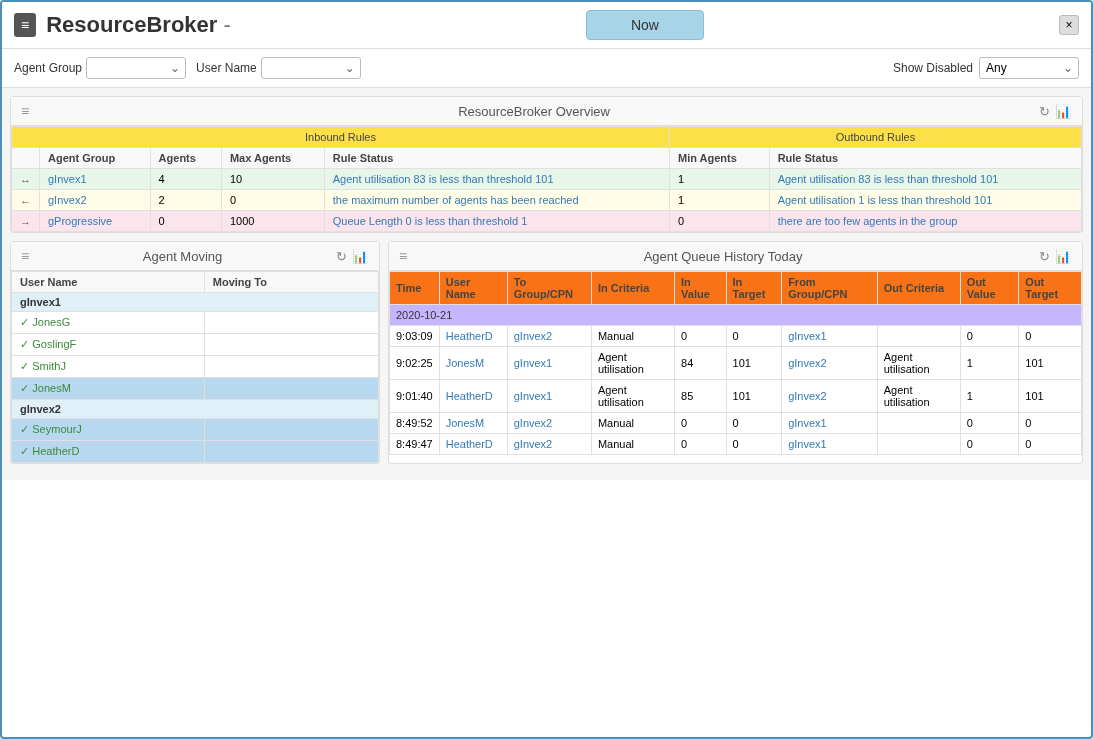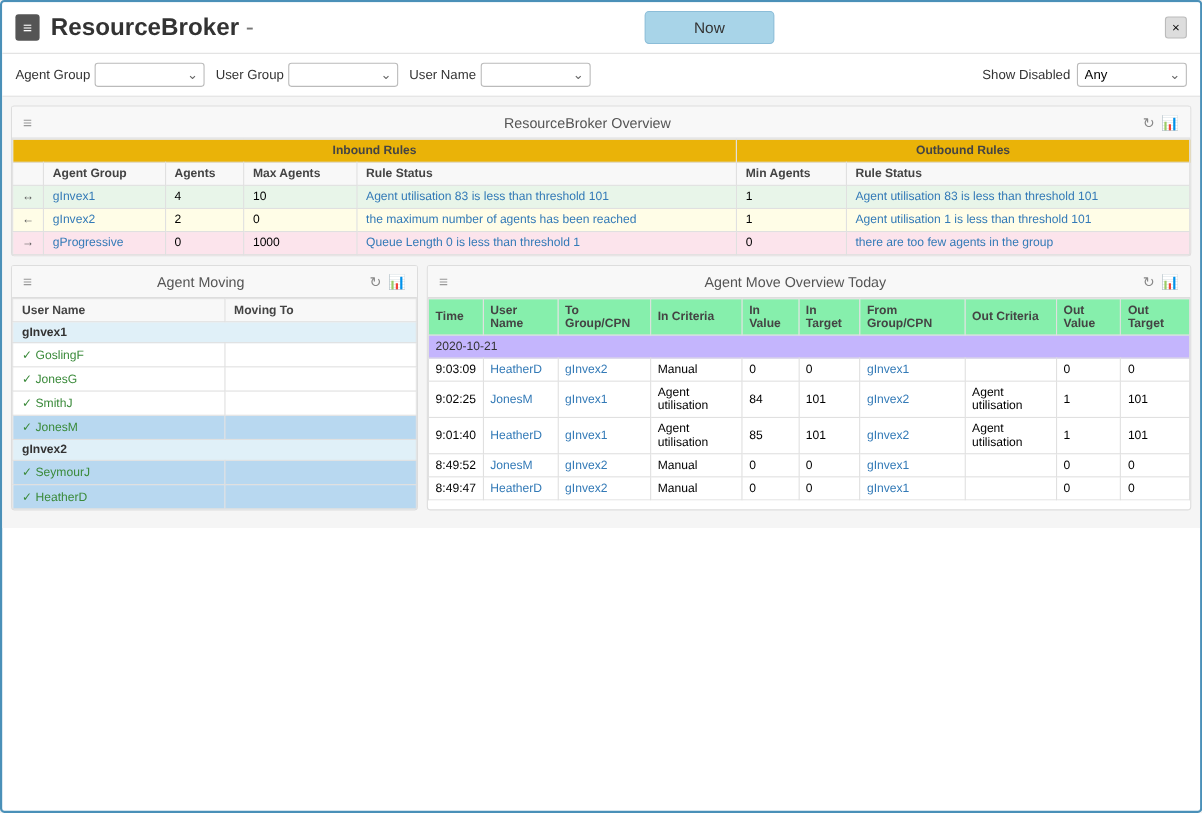--- a/index.html
+++ b/index.html
@@ -144,22 +144,22 @@
       border-collapse: collapse;
     }
     .overview-table th, .overview-table td {
       border: 1px solid #e0e0e0;
       padding: 4px 8px;
       font-size: 11px;
       text-align: left;
     }
     .overview-table .section-header {
       text-align: center;
-      background: #eab308;
-      font-weight: bold;
+      background: #fde047;
+      font-weight: normal;
       color: #444;
       font-size: 11px;
     }
     .overview-table .col-header {
       background: #f8f8f8;
       font-weight: bold;
       color: #444;
       font-size: 11px;
     }
     .link-blue { color: #337ab7; cursor: pointer; }
@@ -209,21 +209,21 @@
       width: 100%;
       border-collapse: collapse;
     }
     .history-table th, .history-table td {
       border: 1px solid #e0e0e0;
       padding: 4px 6px;
       font-size: 11px;
       text-align: left;
     }
     .history-table th {
-      background: #86efac;
+      background: #f97316;
       font-weight: bold;
       color: #444;
     }
     .date-row td {
       background: #c4b5fd;
       font-weight: normal;
       color: #333;
     }
     .scroll-container {
       max-height: 230px;
@@ -247,28 +247,20 @@
         <span style="font-weight:normal; color:#777;">-</span>
       </span>
     </div>
     <button class="now-button">Now</button>
     <button class="close-btn">×</button>
   </div>
 
   <div class="filter-bar">
     <div class="filter-group">
       <span class="filter-label">Agent Group</span>
-      <div class="filter-select-wrapper">
-        <select class="filter-select">
-          <option value=""></option>
-        </select>
-      </div>
-    </div>
-    <div class="filter-group">
-      <span class="filter-label">User Group</span>
       <div class="filter-select-wrapper">
         <select class="filter-select">
           <option value=""></option>
         </select>
       </div>
     </div>
     <div class="filter-group">
       <span class="filter-label">User Name</span>
       <div class="filter-select-wrapper">
         <select class="filter-select">
@@ -364,25 +356,25 @@
               <tr>
                 <th>User Name</th>
                 <th>Moving To</th>
               </tr>
             </thead>
             <tbody id="agent-moving-tbody">
             <tr class="group-row">
                   <td colspan="2">gInvex1</td>
                 </tr>
                 <tr class="agent-row">
+      <td><span class="check-green">✓</span> <span class="link-green">JonesG</span></td>
+      <td></td>
+    </tr>
+                <tr class="agent-row">
       <td><span class="check-green">✓</span> <span class="link-green">GoslingF</span></td>
-      <td></td>
-    </tr>
-                <tr class="agent-row">
-      <td><span class="check-green">✓</span> <span class="link-green">JonesG</span></td>
       <td></td>
     </tr>
                 <tr class="agent-row">
       <td><span class="check-green">✓</span> <span class="link-green">SmithJ</span></td>
       <td></td>
     </tr>
                 <tr class="agent-row-selected">
       <td><span class="check-green">✓</span> <span class="link-green">JonesM</span></td>
       <td></td>
     </tr>
@@ -398,21 +390,21 @@
       <td></td>
     </tr>
               </tbody>
           </table>
         </div>
       </div>
 
       <div class="panel agent-history-panel">
         <div class="panel-header">
           <span class="panel-menu-icon">≡</span>
-          <span class="panel-title">Agent Move Overview Today</span>
+          <span class="panel-title">Agent Queue History Today</span>
           <div class="panel-icons">
             <span>↻</span>
             <span>📊</span>
           </div>
         </div>
         <div class="scroll-container">
           <table class="history-table">
             <thead>
               <tr>
                 <th>Time</th>

